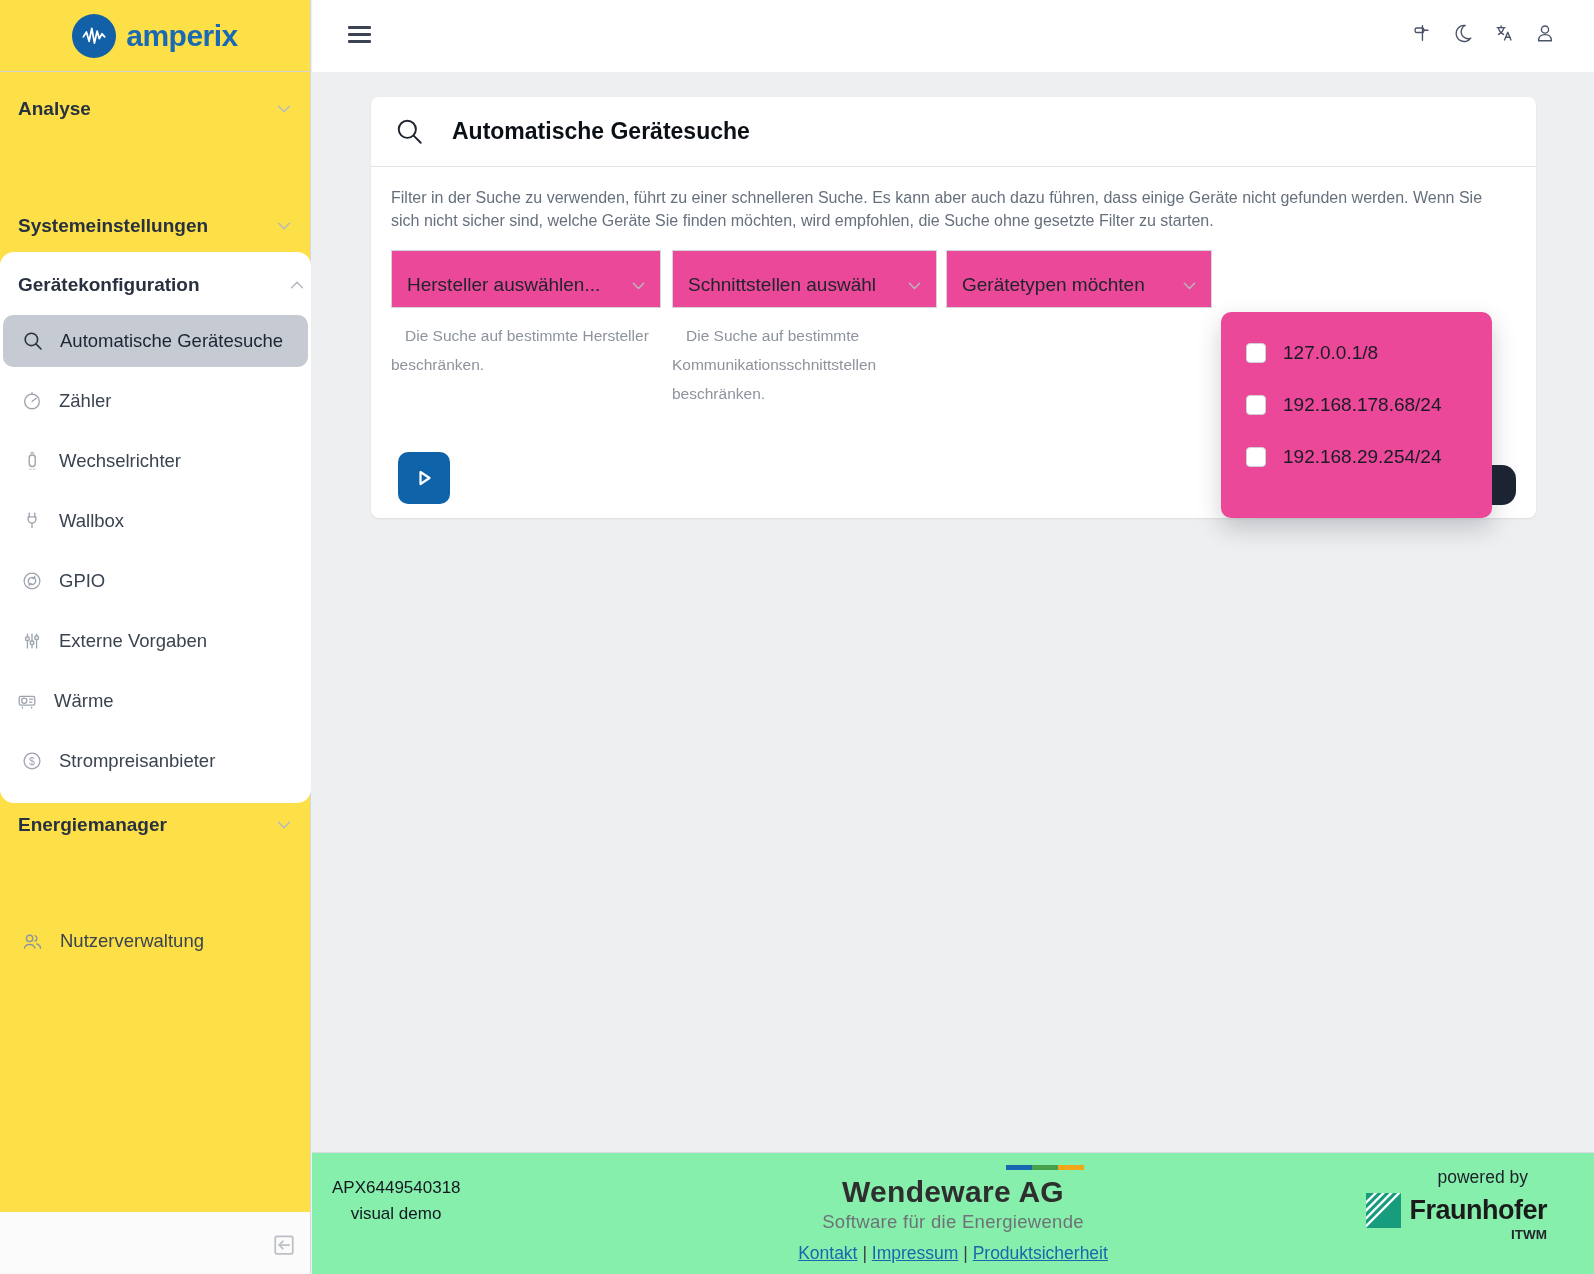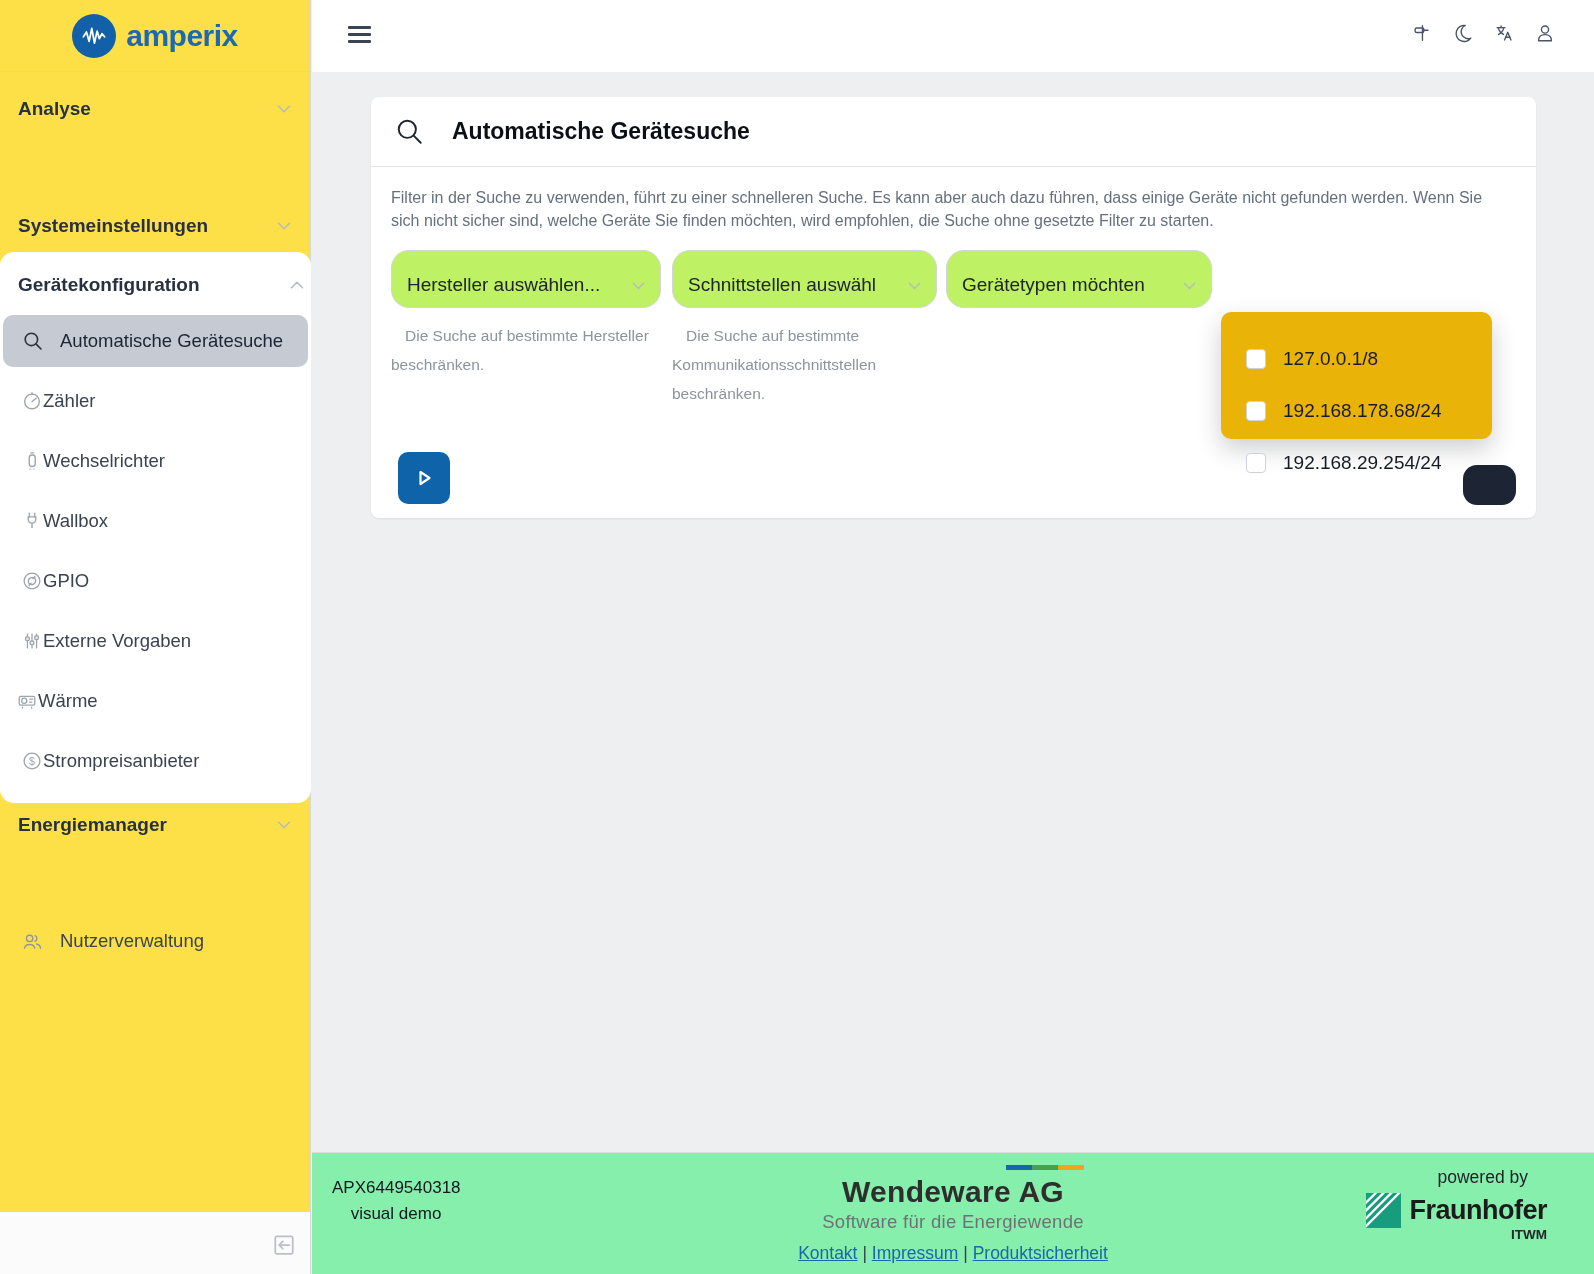--- a/index.html
+++ b/index.html
@@ -14,21 +14,21 @@
   .logo-text { font-size:30px; font-weight:600; color:#1a69b4; letter-spacing:-0.5px; }
 
   .sec { position:absolute; left:0; width:311px; height:34px; display:flex; align-items:center; justify-content:space-between; padding:0 17px 0 18px; font-size:19px; font-weight:700; color:#28313f; cursor:pointer; }
   #sec-analyse { top:92px; }
   #sec-system  { top:209px; }
   #sec-energie { top:808px; }
 
   .group-card { position:absolute; top:252px; left:0; width:311px; height:551px; background:#ffffff; border-radius:14px; }
   .sec-in { position:absolute; top:16px; left:0; right:0; height:34px; display:flex; align-items:center; justify-content:space-between; padding:0 4px 0 18px; font-size:19px; font-weight:700; color:#28313f; cursor:pointer; }
   .pill { position:absolute; top:63px; left:3px; width:305px; height:52px; background:#c6cad2; border-radius:10px; display:flex; align-items:center; padding-left:19px; gap:16px; font-size:18.5px; color:#1d2534; cursor:pointer; }
-  .item { position:absolute; left:0; width:311px; height:60px; display:flex; align-items:center; padding-left:21px; font-size:18.5px; color:#3a4350; cursor:pointer; }
+  .item { position:absolute; left:0; width:311px; height:60px; display:flex; align-items:center; padding-left:21px; gap:16px; font-size:18.5px; color:#3a4350; cursor:pointer; }
   .it1{top:119px;} .it2{top:179px;} .it3{top:239px;} .it4{top:299px;} .it5{top:359px;} .it6{top:419px;padding-left:16px;} .it7{top:479px;}
   #item-nutzer { position:absolute; top:915px; left:0; width:311px; height:52px; display:flex; align-items:center; padding-left:21px; gap:16px; font-size:18.5px; color:#3a4350; cursor:pointer; }
 
   .side-bottom { position:absolute; bottom:0; left:0; width:100%; height:62px; background:#fbfbfc; }
   .collapse-btn { position:absolute; left:270px; top:1231px; width:28px; height:28px; color:#bcc0c6; cursor:pointer; background:none; border:none; }
 
   
   #topbar { position:absolute; left:312px; top:0; right:0; height:72px; background:#ffffff; }
   .hamburger { position:absolute; left:36px; top:26px; width:23px; cursor:pointer; }
   .hamburger div { height:2.5px; background:#3c4454; margin-bottom:4.5px; border-radius:1px; }
@@ -40,27 +40,27 @@
   #card { position:absolute; left:59px; top:25px; width:1165px; height:421px; background:#ffffff; border-radius:8px; box-shadow:0 1px 2px rgba(27,31,35,.08); }
   .card-head { position:absolute; top:0; left:0; right:0; height:70px; border-bottom:1px solid #e3e5e8; display:flex; align-items:center; padding-left:24px; gap:27px; }
   .card-title { font-size:23px; font-weight:600; color:#0b0f16; }
   .desc { position:absolute; top:89px; left:20px; width:1102px; font-size:16px; line-height:23px; color:#66707d; }
 
   .fgroup { position:absolute; top:153px; }
   .f1 { left:20px;  width:270px; }
   .f2 { left:301px; width:265px; }
   .f3 { left:575px; width:266px; }
   .f4 { left:850px; width:271px; }
-  .fbox { height:58px; border:1px solid #d2d5d9; border-radius:18px; background:#bef264; display:flex; align-items:center; justify-content:space-between; padding:12px 12px 0 15px; font-size:19px; color:#20242c; white-space:nowrap; overflow:hidden; cursor:pointer; }
+  .fbox { height:58px; border:1px solid #d2d5d9; border-radius:0; background:#ec4899; display:flex; align-items:center; justify-content:space-between; padding:12px 12px 0 15px; font-size:19px; color:#20242c; white-space:nowrap; overflow:hidden; cursor:pointer; }
   .fbox .ph { overflow:hidden; }
   .f4 .fbox { border:2px solid #5b9ce5; box-shadow:0 0 0 3px #d4e5f7; padding-left:11px; }
   .caret { width:2px; height:27px; background:#2a2e35; margin-right:1px; flex:none; }
   .helper { margin-top:13px; font-size:15.5px; line-height:29px; color:#8d939c; text-indent:14px; }
 
-  .panel { position:absolute; top:215px; left:850px; width:271px; height:127px; background:#eab308; border-radius:10px; box-shadow:0 10px 24px rgba(30,35,45,.22); z-index:6; padding-top:21px; }
+  .panel { position:absolute; top:215px; left:850px; width:271px; height:206px; background:#ec4899; border-radius:10px; box-shadow:0 10px 24px rgba(30,35,45,.22); z-index:6; padding-top:15px; }
   .opt { height:52px; display:flex; align-items:center; gap:17px; padding-left:25px; cursor:pointer; }
   .cb { width:20px; height:20px; background:#fff; border:1px solid #ced1d6; border-radius:4px; flex:none; }
   .opt-label { font-size:19px; color:#171c24; }
 
   .hidden-btn { position:absolute; top:368px; left:1092px; width:53px; height:40px; background:#1d2433; border-radius:14px; z-index:2; border:none; cursor:pointer; }
   .play-btn { position:absolute; top:355px; left:27px; width:52px; height:52px; border-radius:10px; background:#0f64a9; display:flex; align-items:center; justify-content:center; border:none; cursor:pointer; }
 
   
   #footer { position:absolute; left:312px; top:1152px; right:0; height:122px; background:#86efac; border-top:1px solid #dadce0; }
   .dev { position:absolute; left:20px; top:22px; width:128px; text-align:center; font-size:17px; color:#141820; line-height:26px; }

